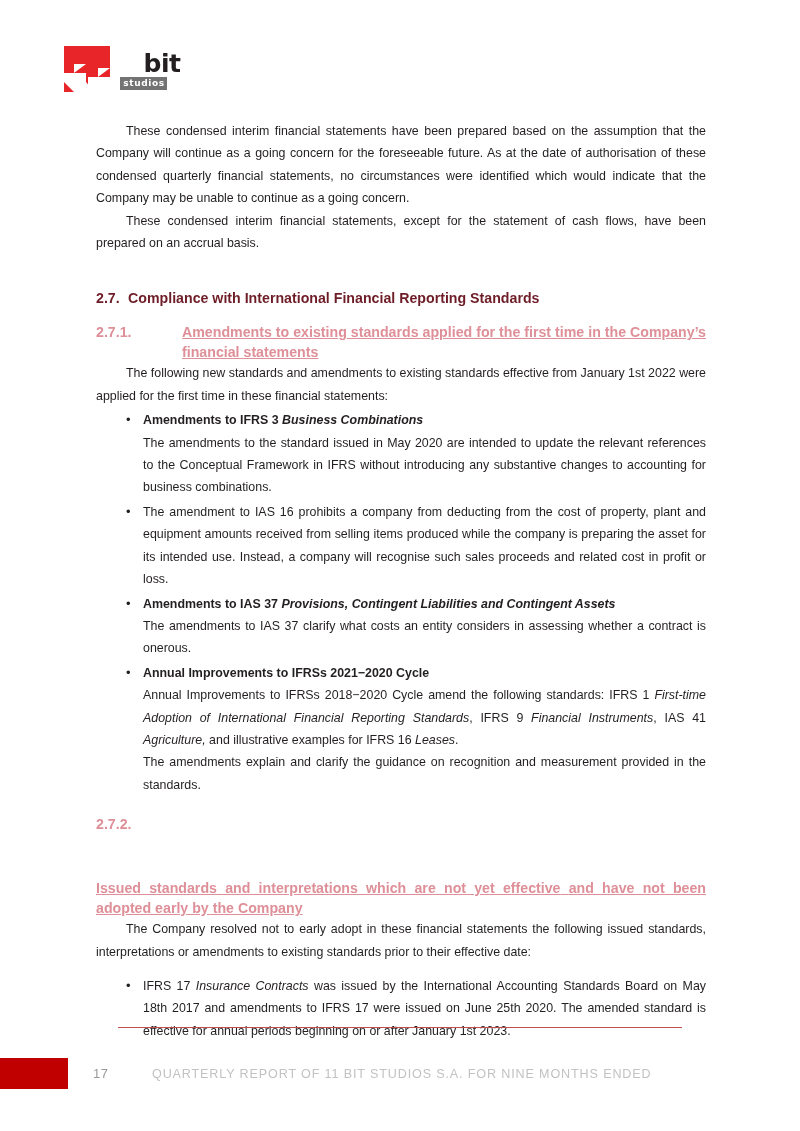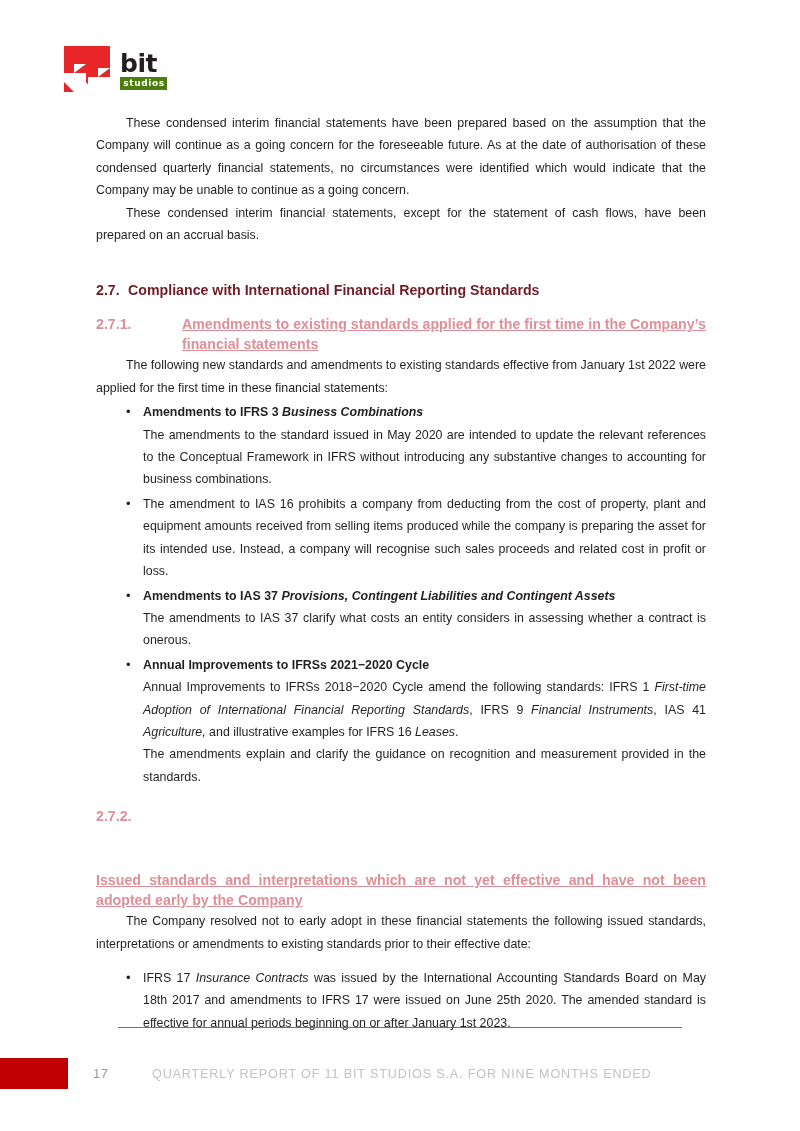--- a/index.html
+++ b/index.html
@@ -38,42 +38,43 @@
     width: 84px;
   }
   .logo-bit {
     font-family: "DejaVu Sans", sans-serif;
     font-weight: bold;
     font-size: 25px;
     line-height: 24px;
     letter-spacing: -0.5px;
     color: #231f20;
     display: block;
+    text-align: center;
   }
   .logo-studios {
     display: block;
     margin-top: 1px;
     font-family: "DejaVu Sans", sans-serif;
     font-weight: bold;
     font-size: 9px;
     line-height: 11px;
     letter-spacing: 0.6px;
     color: #ffffff;
-    background: #4d7c0f;
+    background: #737373;
     padding: 1px 2px 1px 3px;
     width: 47px;
     box-sizing: border-box;
     text-align: center;
   }
 
   
   .content {
     position: absolute;
     left: 96px;
-    top: 112px;
+    top: 120px;
     width: 610px;
   }
 
   p.body {
     margin: 0;
     font-size: 12.4px;
     line-height: 22.4px;
     text-align: justify;
     color: #231f20;
   }

